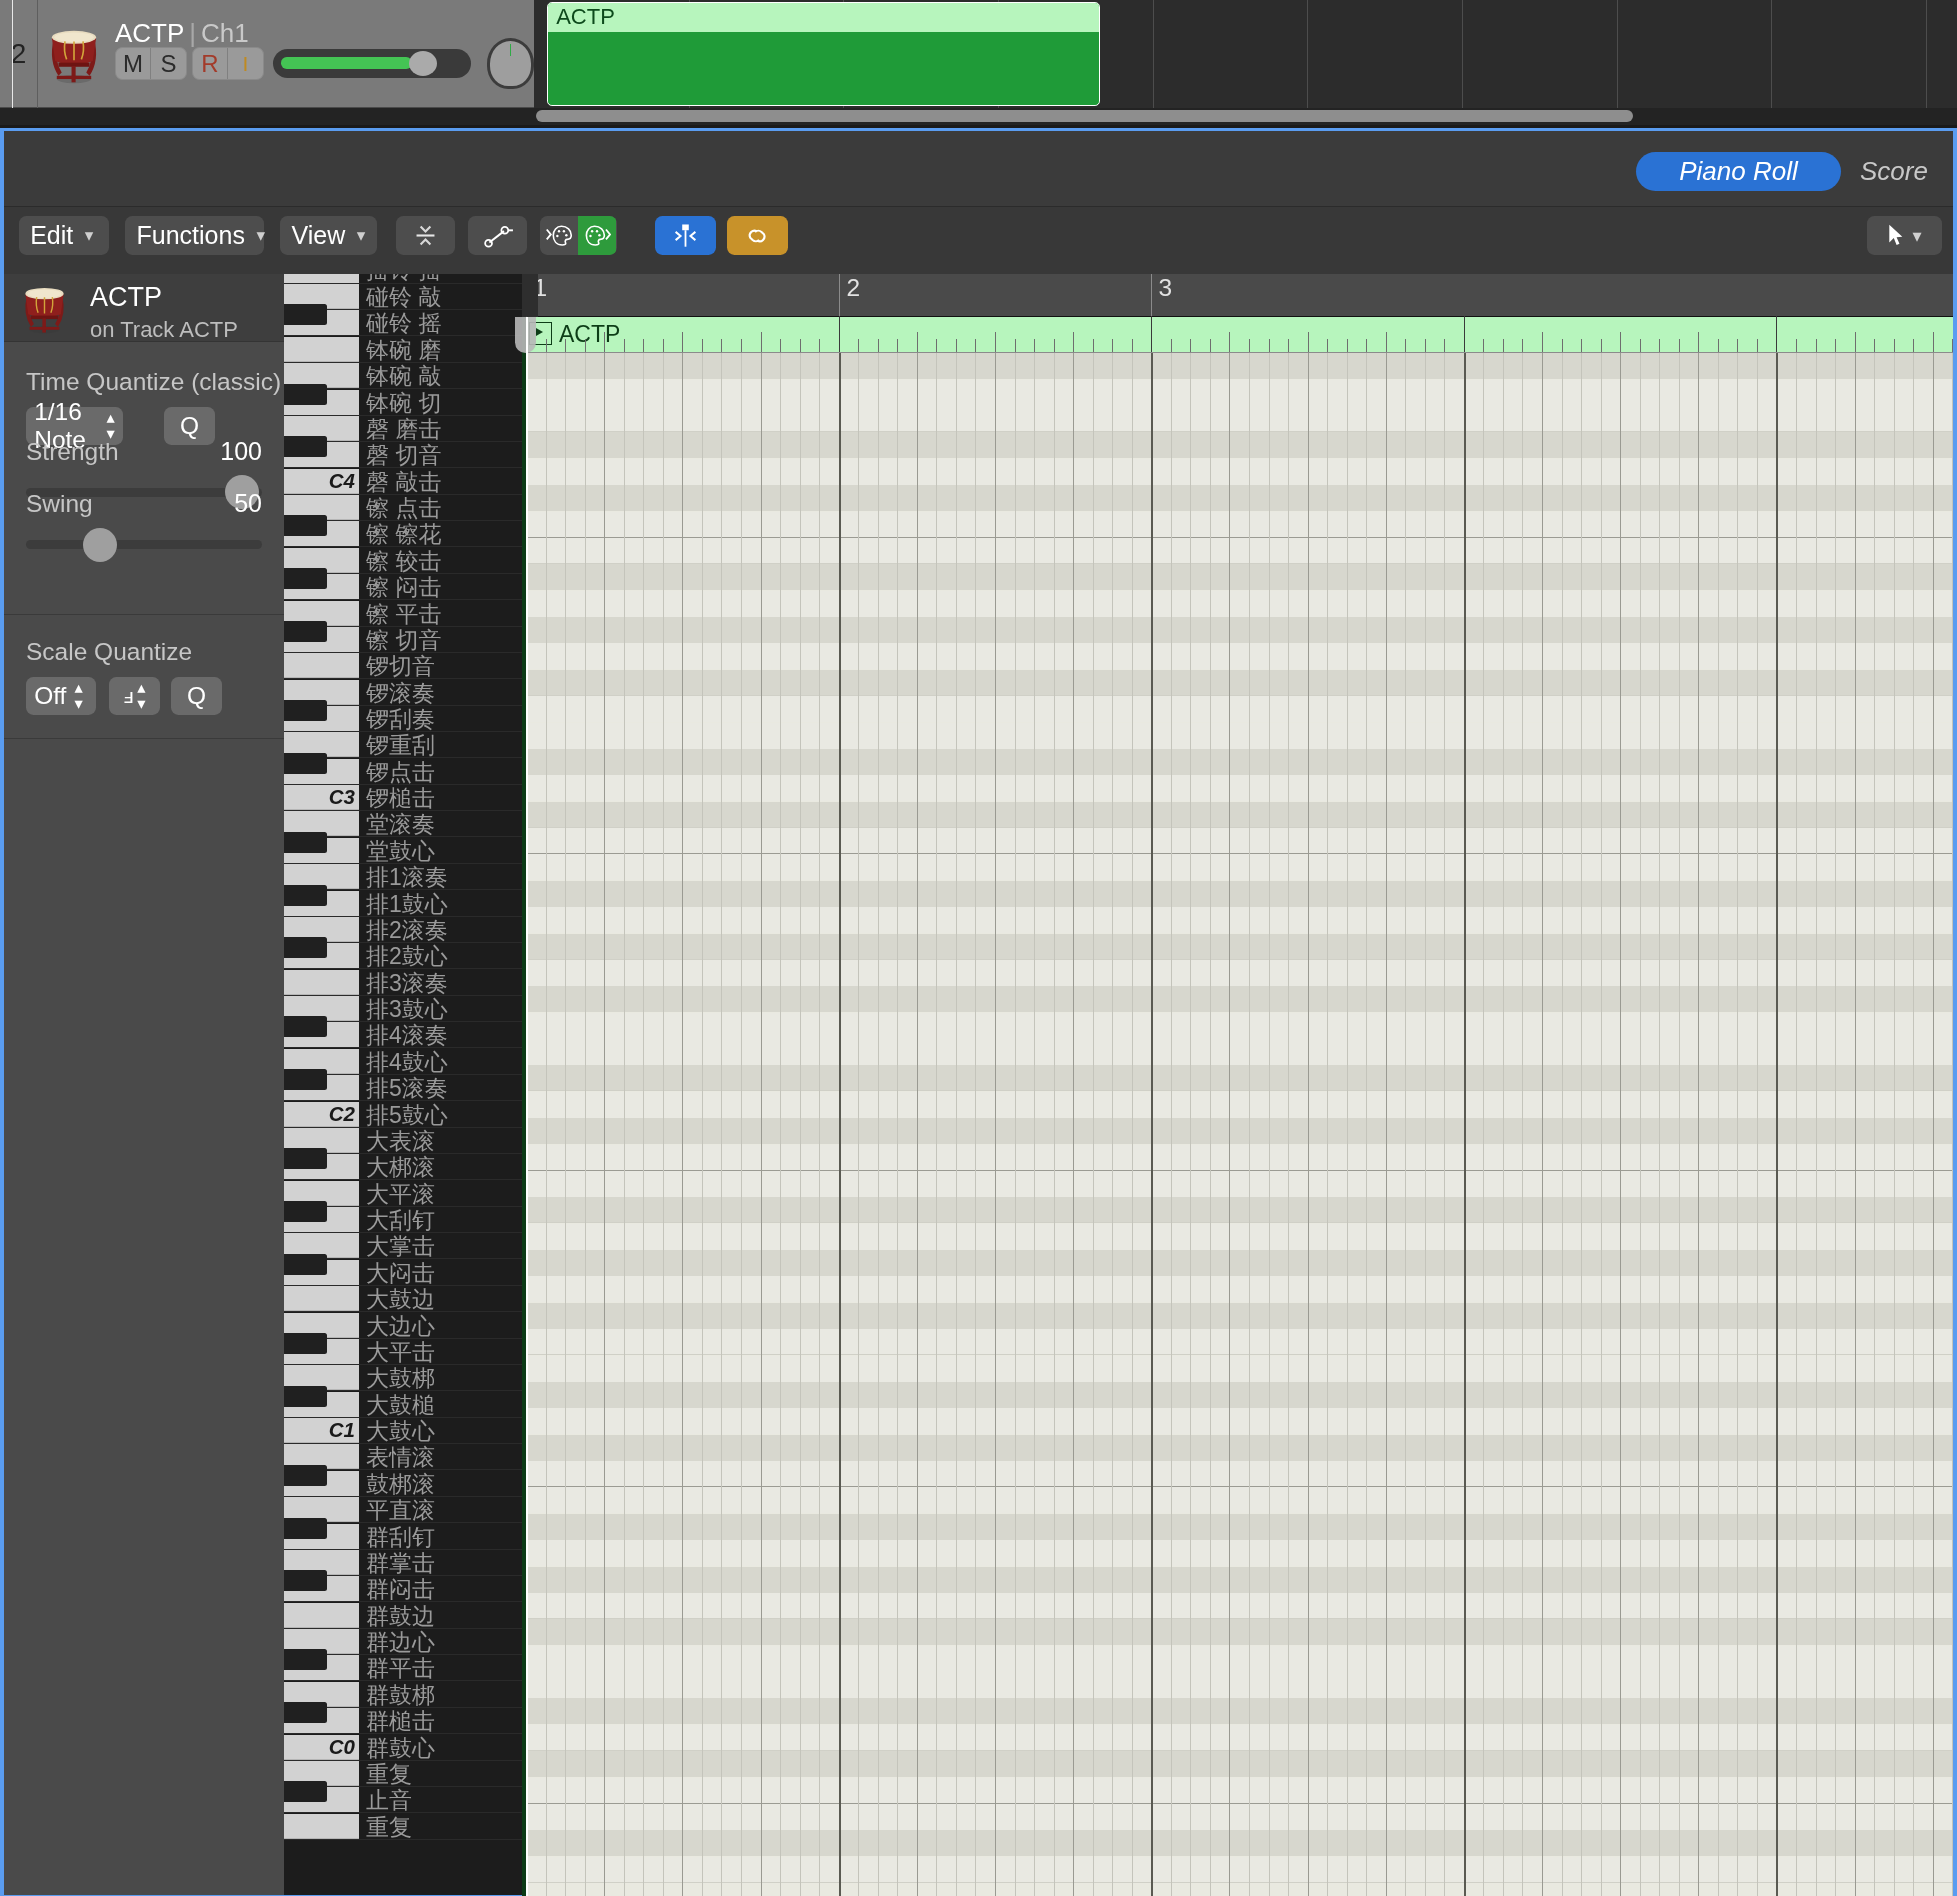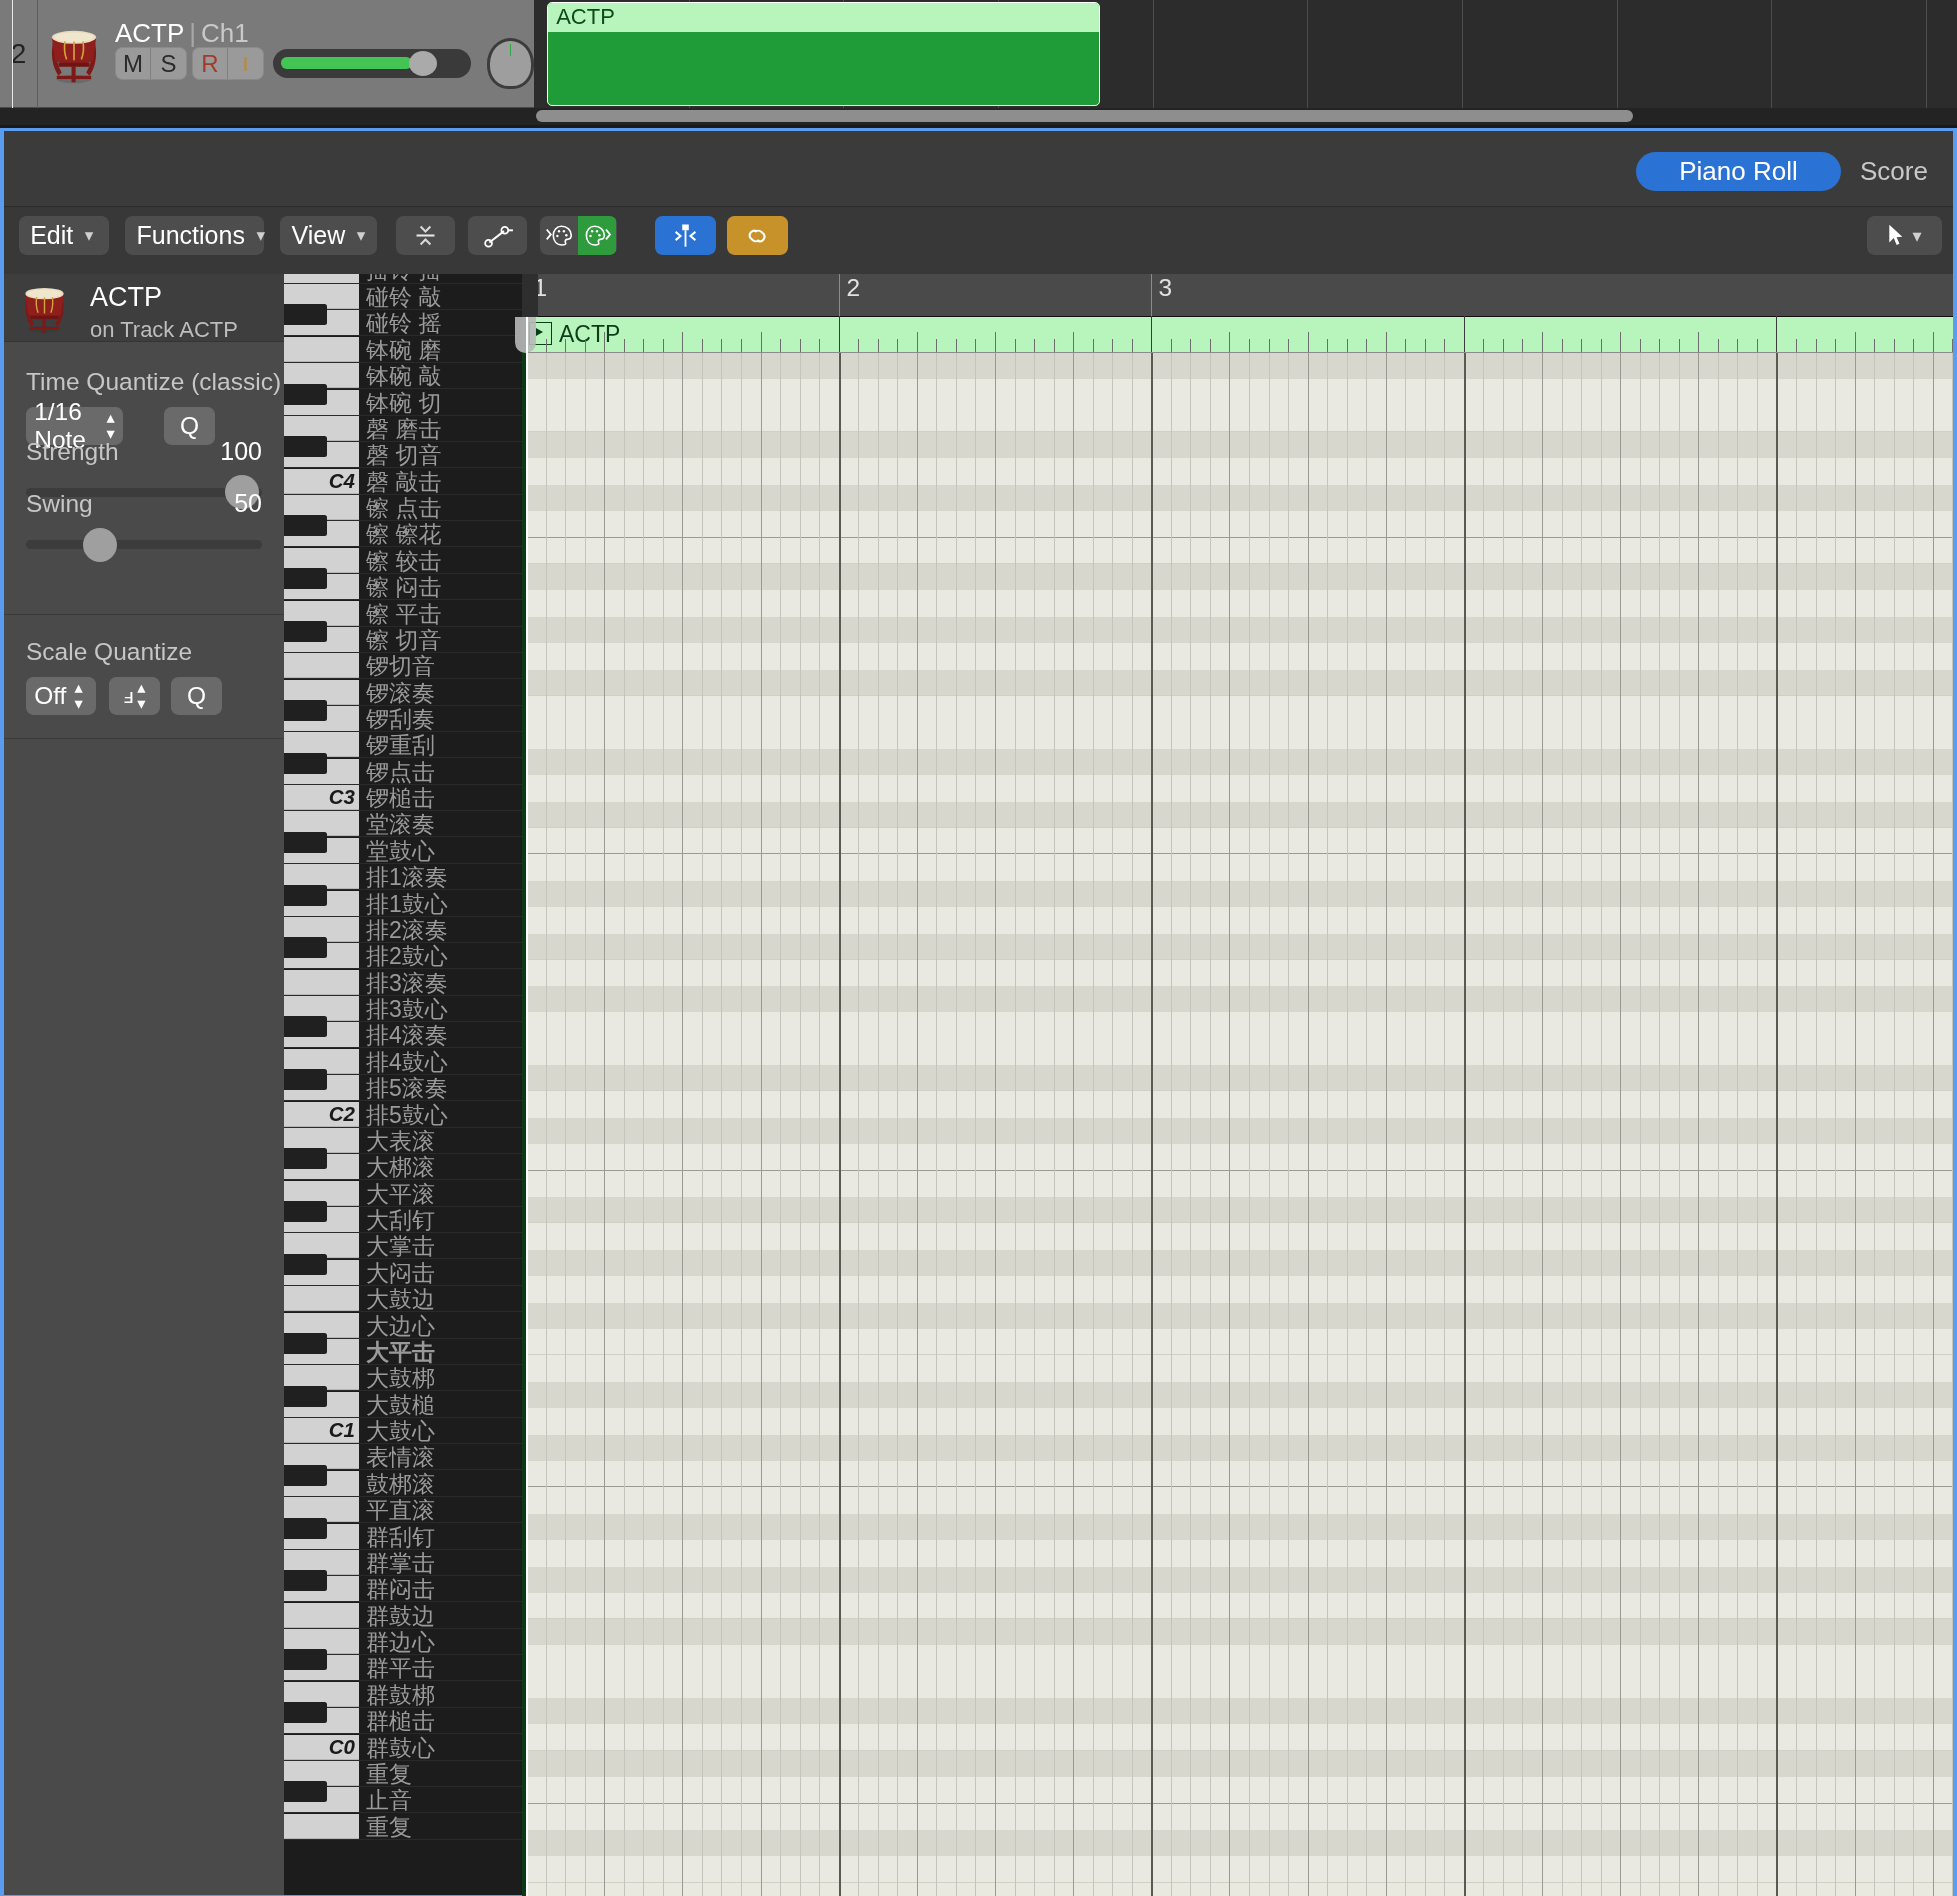--- a/index.html
+++ b/index.html
@@ -91,21 +91,21 @@
   }
 
   
   #pr-window{
     position:absolute; left:0; top:128px; width:1957px; height:1768px;
     background:#383838; border:4.1px solid #5a9cf0; border-top-width:3.3px;
   }
   
   #pr-topbar{
     position:absolute; left:0; top:0; width:1949px; height:76px;
-    background:#3b3b3b; border-bottom:0.8px solid #2b2b2b;
+    background:#3b3b3b; border-bottom:0.8px solid #2b2b2b;font-style:italic;
   }
   #tab-piano-roll{
     position:absolute; left:1632px; top:21px; width:205px; height:39px;
     background:#2a72d4; border-radius:19.6px; color:#fff; font-size:26px;
     display:flex; align-items:center; justify-content:center;
   }
   #tab-score{
     position:absolute; left:1856px; top:21px; height:39px;
     color:#c8c8c8; font-size:26px; display:flex; align-items:center;
   }
@@ -679,21 +679,21 @@
         <span class="kb-name">大闷击</span>
       </div>
       <div class="kb-row" style="top: 1012px;">
         <div class="kb-key white"></div>
         <span class="kb-name">大鼓边</span>
       </div>
       <div class="kb-row" style="top: 1039px;">
         <div class="kb-key white"></div>
         <span class="kb-name">大边心</span>
       </div>
-      <div class="kb-row" style="top: 1065px; font-weight: bold;">
+      <div class="kb-row" style="top: 1065px;">
         <div class="kb-key black">
           <div class="blk"></div>
         </div>
         <span class="kb-name">大平击</span>
       </div>
       <div class="kb-row" style="top: 1091px;">
         <div class="kb-key white"></div>
         <span class="kb-name">大鼓梆</span>
       </div>
       <div class="kb-row" style="top: 1118px;">

